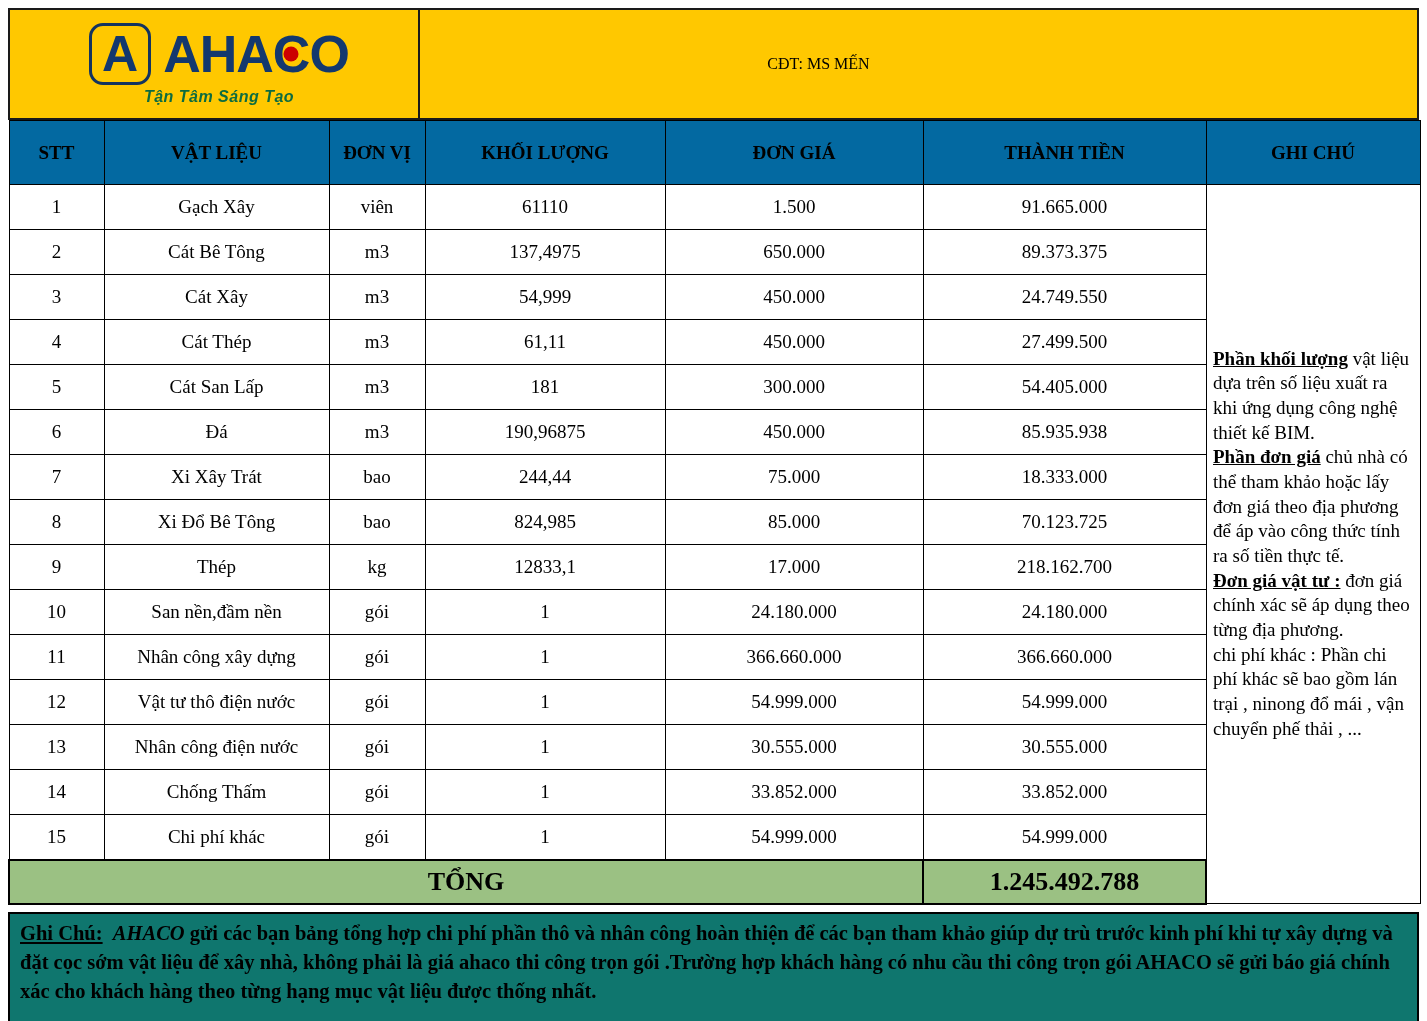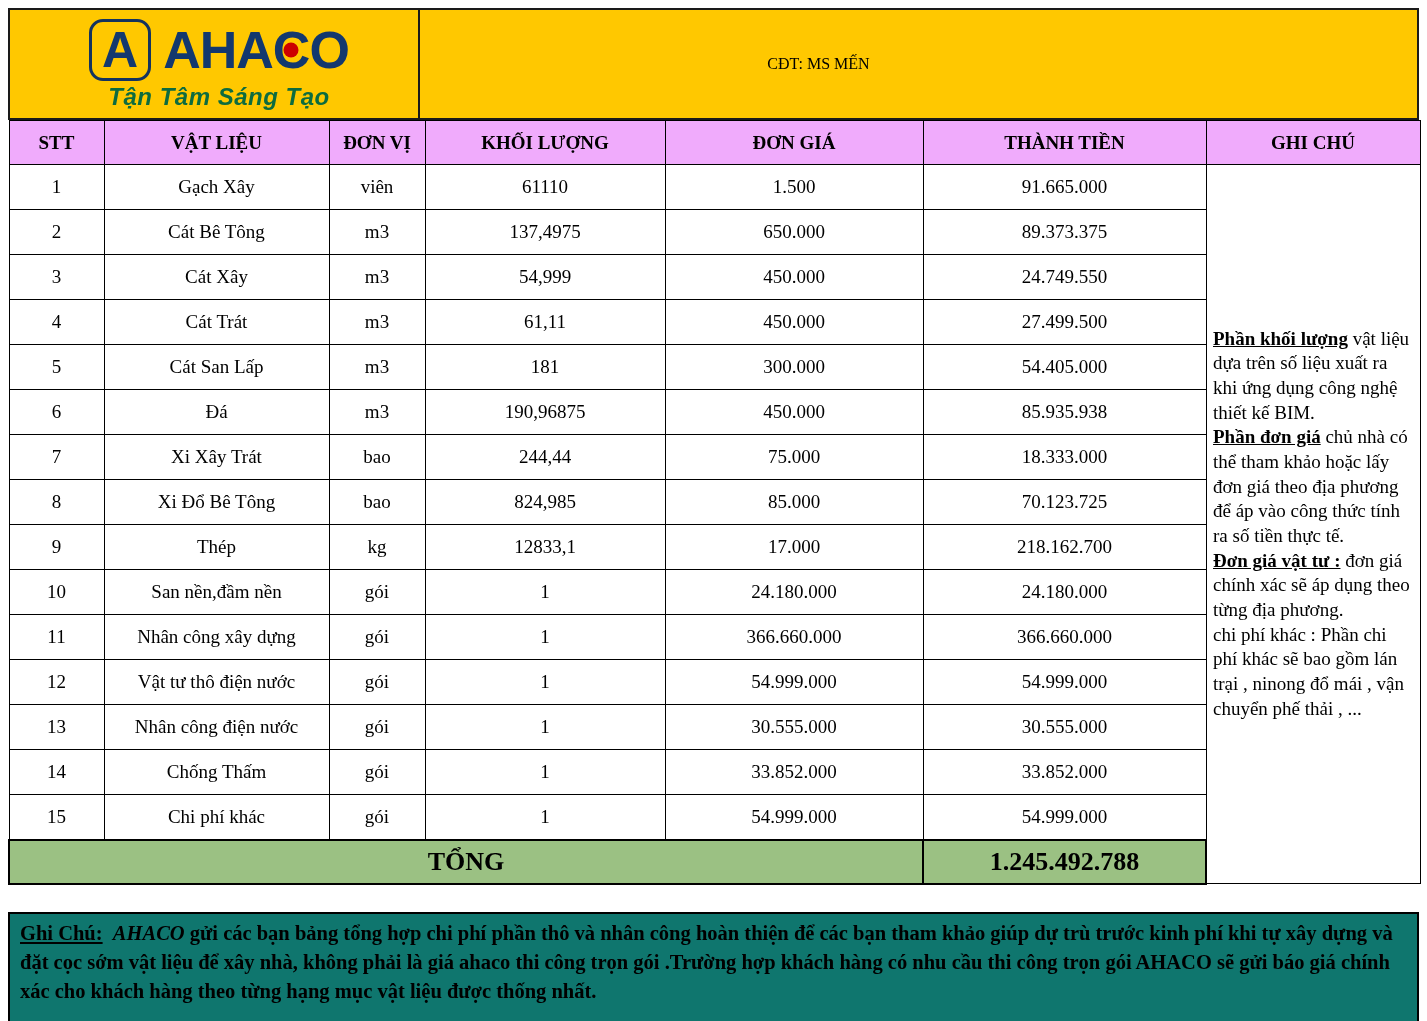--- a/index.html
+++ b/index.html
@@ -98,21 +98,21 @@
     background: #cc0000;
     left: 50%;
     top: 50%;
     transform: translate(-50%, -50%);
   }
 
   .logo-tagline {
     font-family: "Liberation Sans", sans-serif;
     font-style: italic;
     font-weight: bold;
-    font-size: 24px;
+    font-size: 16px;
     color: #0d6b3f;
     margin-top: 4px;
     letter-spacing: 0.5px;
   }
 
   .banner-titles {
     flex: 1 1 auto;
     display: flex;
     flex-direction: column;
     align-items: center;
@@ -143,22 +143,22 @@
   }
   table.est td, table.est th {
     border: 1px solid #000;
     padding: 0 6px;
     font-size: 19px;
     color: #000;
     vertical-align: middle;
   }
 
   thead th {
-    background: #f0abfc;
-    height: 44px;
+    background: #0369a1;
+    height: 64px;
     font-weight: bold;
     font-size: 20px;
     text-align: center;
     border: 2px solid #000;
   }
   th.notes-head {
     vertical-align: bottom;
     padding-bottom: 4px;
   }
 
@@ -281,21 +281,21 @@
         <tr>
           <td class="c-stt">3</td>
           <td class="c-name">Cát Xây</td>
           <td class="c-unit">m3</td>
           <td class="c-qty">54,999</td>
           <td class="c-price">450.000</td>
           <td class="c-total">24.749.550</td>
         </tr>
         <tr>
           <td class="c-stt">4</td>
-          <td class="c-name">Cát Trát</td>
+          <td class="c-name">Cát Thép</td>
           <td class="c-unit">m3</td>
           <td class="c-qty">61,11</td>
           <td class="c-price">450.000</td>
           <td class="c-total">27.499.500</td>
         </tr>
         <tr>
           <td class="c-stt">5</td>
           <td class="c-name">Cát San Lấp</td>
           <td class="c-unit">m3</td>
           <td class="c-qty">181</td>

